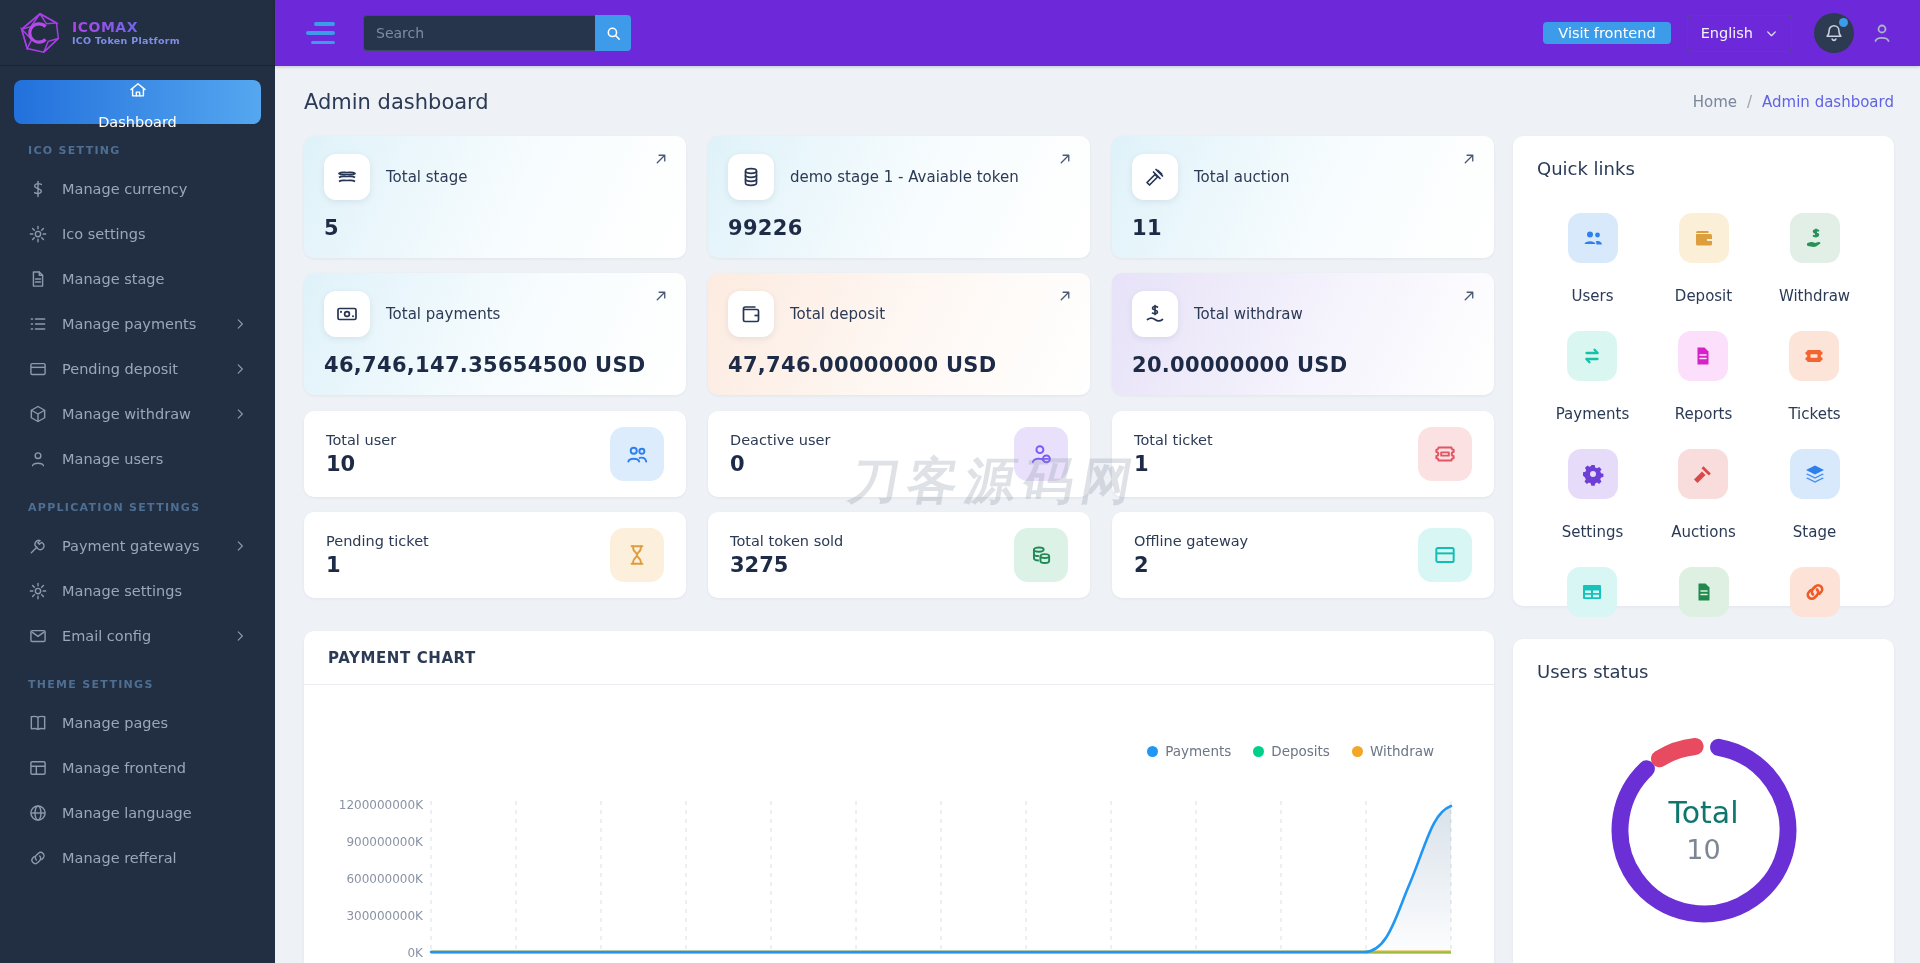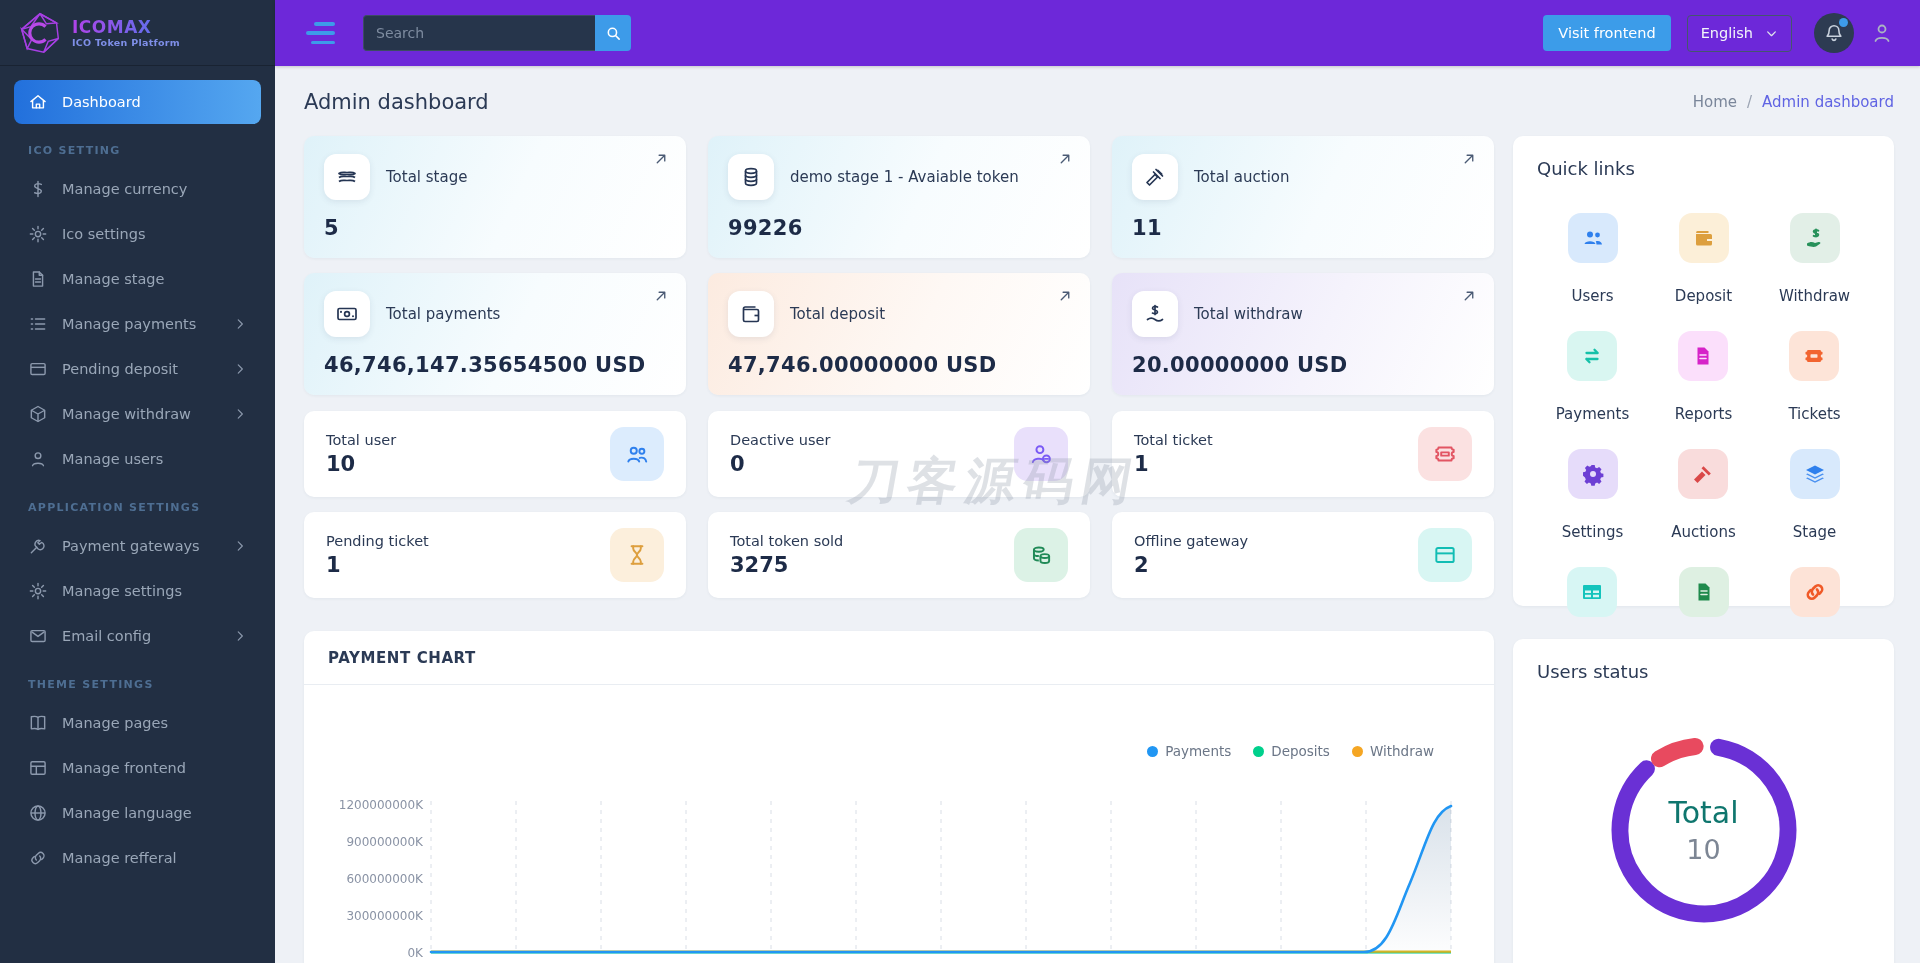--- a/index.html
+++ b/index.html
@@ -5,49 +5,49 @@
   * { margin:0; padding:0; box-sizing:border-box; }
   html,body { width:1920px; height:963px; overflow:hidden;
     font-family:"DejaVu Sans","Liberation Sans",sans-serif; background:#eef1f6; }
   body { display:flex; }
   svg { display:block; }
 
   
   .sidebar { width:275px; min-width:275px; height:963px; background:#222f43; display:flex; flex-direction:column; }
   .logo-block { height:66px; display:flex; align-items:center; gap:10px; padding:0 18px; border-bottom:1px solid rgba(0,0,0,.25); }
   .logo-hex { width:44px; height:44px; }
-  .logo-txt .name { font-size:17px; font-weight:700; letter-spacing:.5px;
+  .logo-txt .name { font-size:14px; font-weight:700; letter-spacing:.5px;
     background:linear-gradient(90deg,#b043e8,#4a7df0); -webkit-background-clip:text; background-clip:text; color:transparent; }
   .logo-txt .tag { font-size:9.5px; color:#7f8fe8; font-weight:600; letter-spacing:.3px; }
   .nav { padding:14px 14px 0 14px; overflow:hidden; }
   .nav-item { display:flex; align-items:center; gap:14px; height:44px; padding:0 14px; border-radius:8px;
     color:#9aa7b8; font-size:14.5px; cursor:pointer; margin-bottom:1px; }
   .nav-item .nicon { width:20px; height:20px; color:#8c99ad; flex:none; }
   .nav-item .nlabel { flex:1; white-space:nowrap; }
   .nav-item .chev { width:14px; height:14px; color:#8c99ad; }
-  .nav-item.active { background:linear-gradient(90deg,#2270dc,#55a7f0); color:#ffffff; }
+  .nav-item.active { background:linear-gradient(90deg,#2270dc,#55a7f0); color:#ffffff;flex-direction:column; }
   .nav-item.active .nicon { color:#ffffff; }
   .nav-head { font-size:11px; font-weight:700; letter-spacing:1.3px; color:#4e6e92; margin:20px 0 10px 14px; white-space:nowrap; }
 
   
   .mainwrap { flex:1; display:flex; flex-direction:column; position:relative; }
   .topbar { height:66px; min-height:66px; background:#6d28d9; display:flex; align-items:center; padding:0 26px 0 30px;
     box-shadow:0 1px 3px rgba(0,0,0,.18); }
   .hamburger { width:30px; height:22px; display:flex; flex-direction:column; justify-content:space-between; align-items:flex-end; cursor:pointer; margin-right:28px; }
   .hamburger span { display:block; height:3.5px; border-radius:3px; background:#3d9be9; }
   .hamburger .l1 { width:21px; } .hamburger .l2 { width:29px; } .hamburger .l3 { width:24px; }
   .searchwrap { display:flex; align-items:stretch; height:36px; }
   .searchwrap input { width:232px; background:#26354b; border:1px solid #3c4c63; border-right:none;
     border-radius:4px 0 0 4px; color:#cfd8e3; font-size:14px; padding:0 12px; outline:none;
     font-family:"DejaVu Sans","Liberation Sans",sans-serif; }
   .searchwrap input::placeholder { color:#7e8ca0; }
   .search-btn { width:36px; background:#3d9be9; border:none; border-radius:0 4px 4px 0; color:#fff;
     display:flex; align-items:center; justify-content:center; cursor:pointer; }
   .topbar-right { margin-left:auto; display:flex; align-items:center; gap:16px; }
-  .visit-btn { background:#3c9ce9; color:#fff; border:none; border-radius:4px; height:36px; padding:0 15px;
+  .visit-btn { background:#3c9ce9; color:#fff; border:none; border-radius:4px; height:22px; padding:0 15px;
     font-size:14.5px; cursor:pointer; font-family:"DejaVu Sans","Liberation Sans",sans-serif; }
   .lang-select { display:flex; align-items:center; gap:12px; border:1px solid #45566e; border-radius:4px;
     height:37px; padding:0 13px; color:#f2f5f9; font-size:14.5px; cursor:pointer; }
   .lang-select .chev-d { width:13px; height:13px; color:#dfe5ec; }
   .bell-wrap { width:40px; height:40px; border-radius:50%; background:#2d3b52; display:flex; align-items:center;
     justify-content:center; position:relative; cursor:pointer; margin-left:6px; }
   .bell-wrap .bicon { width:22px; height:22px; color:#c9d2de; }
   .bell-dot { position:absolute; top:5px; right:6px; width:9px; height:9px; border-radius:50%; background:#3d9be9; }
   .account { width:24px; height:24px; color:#aab4c3; cursor:pointer; }
 

